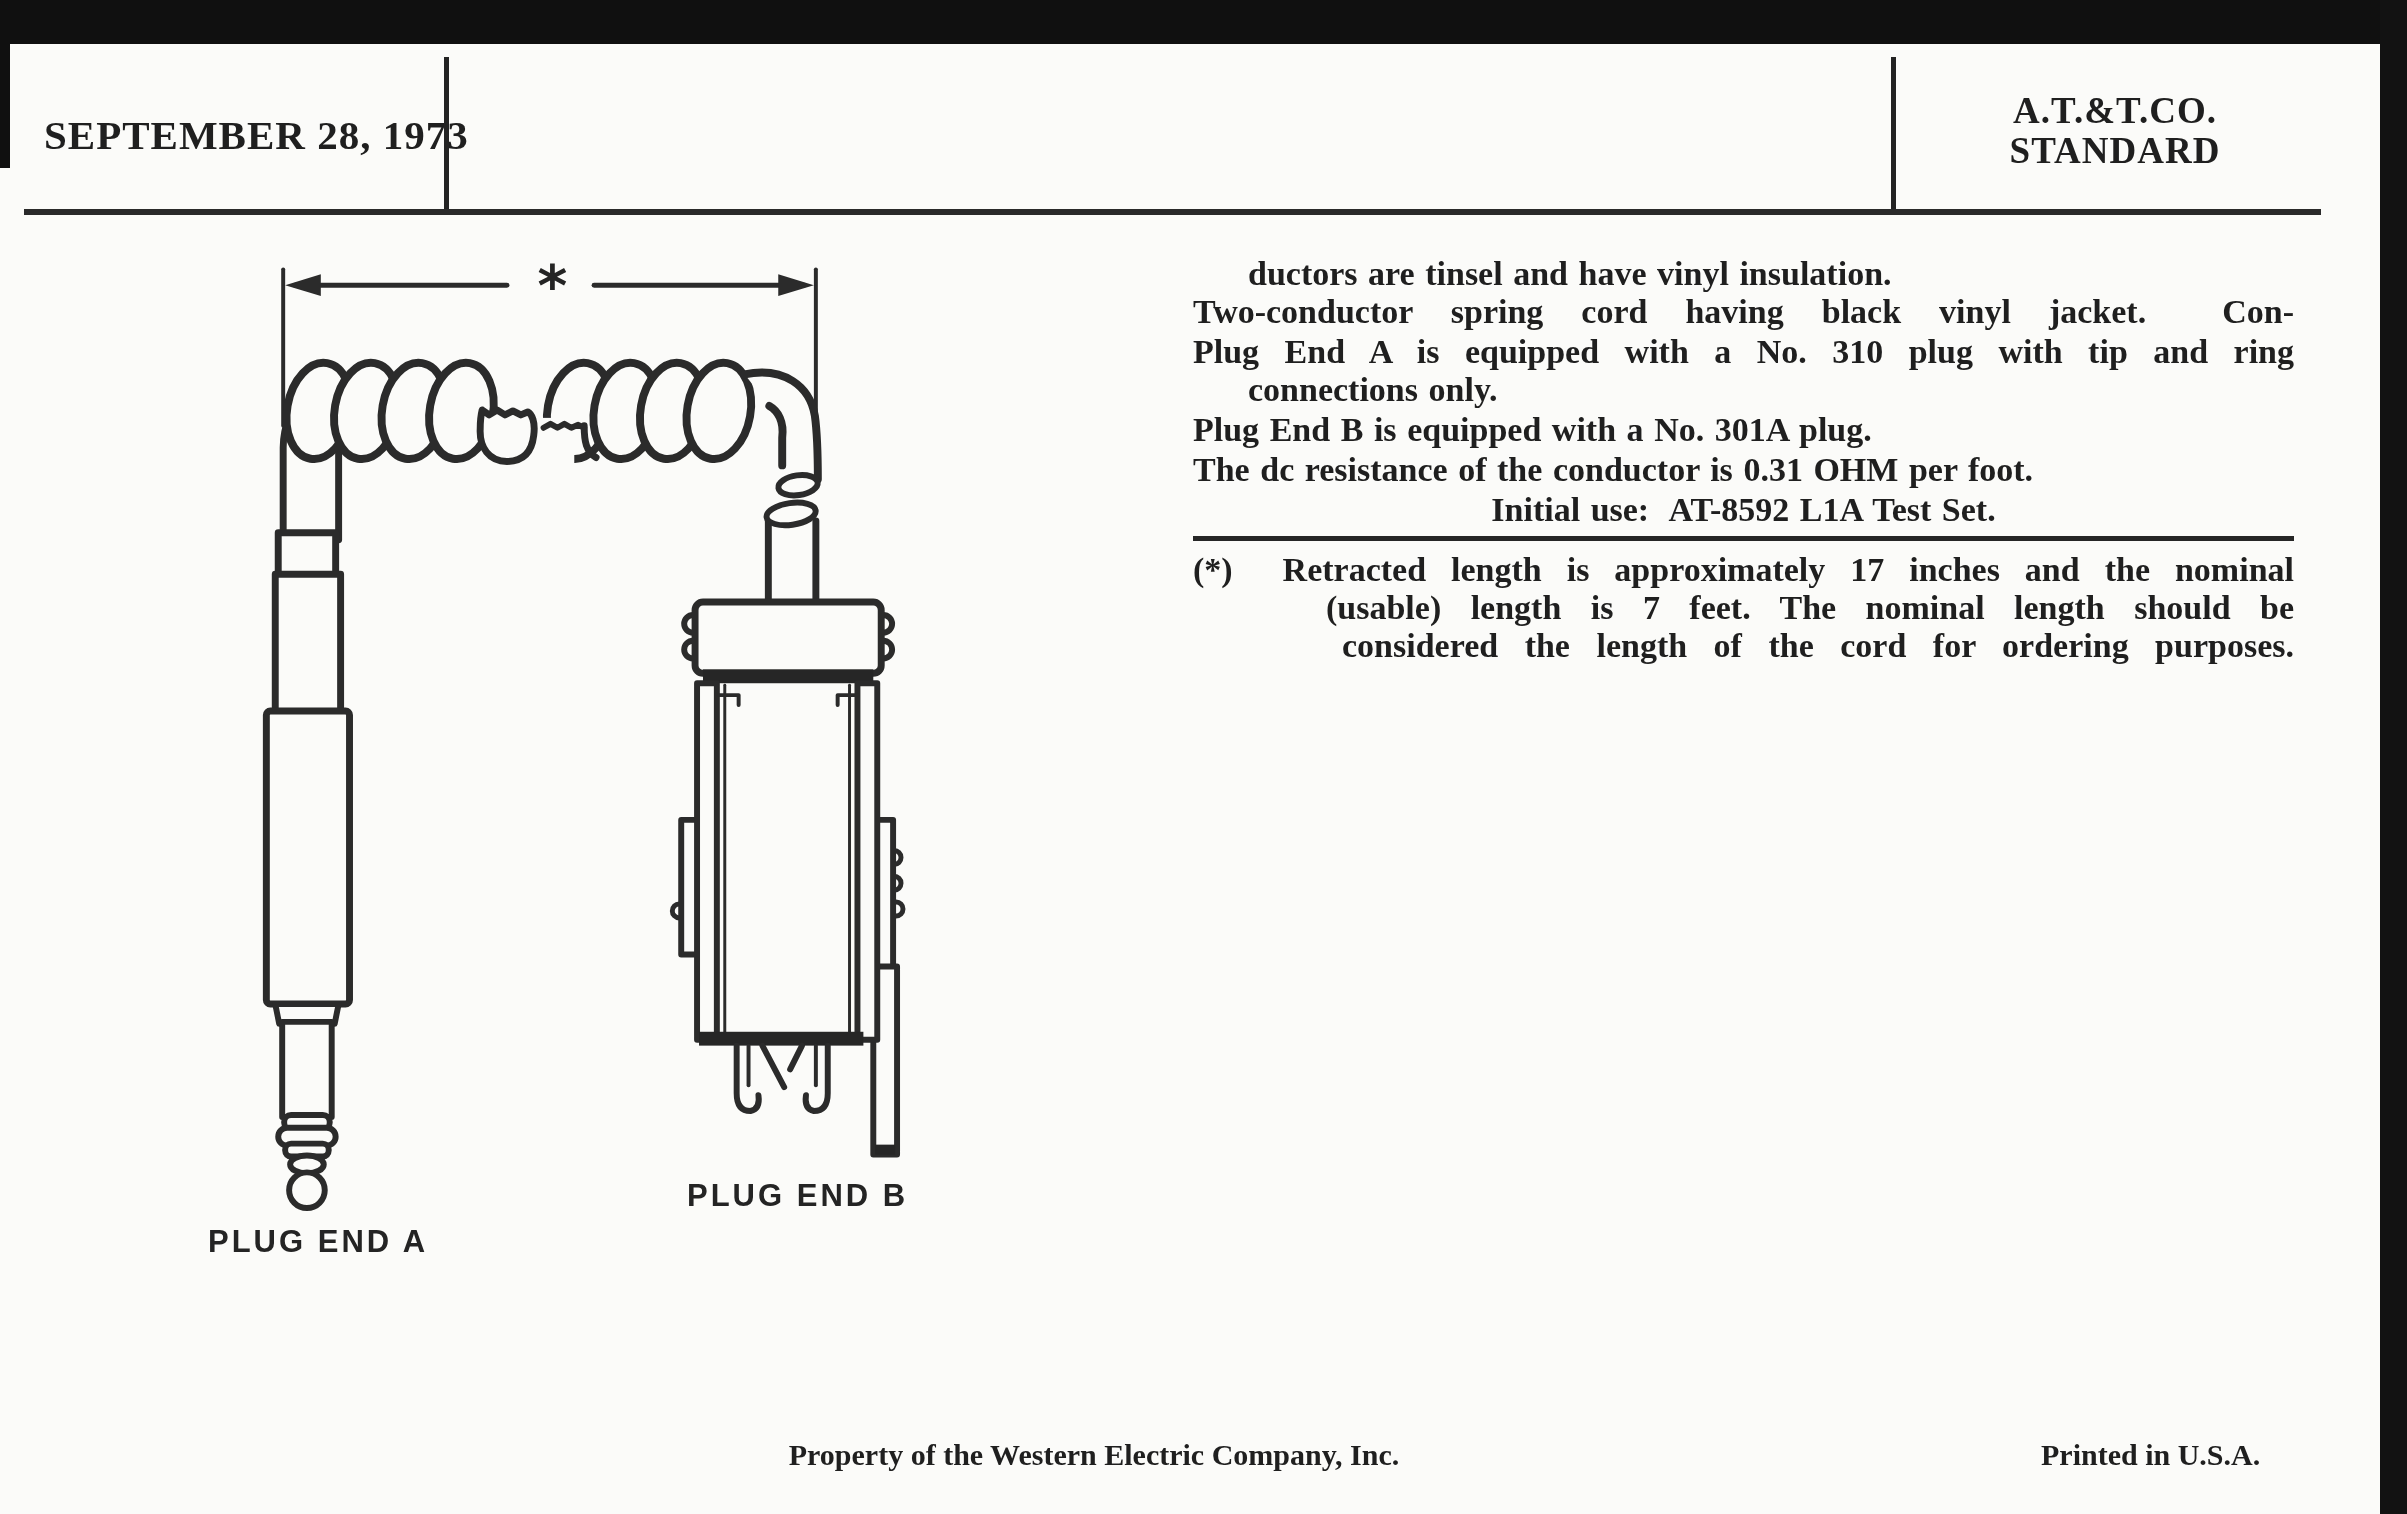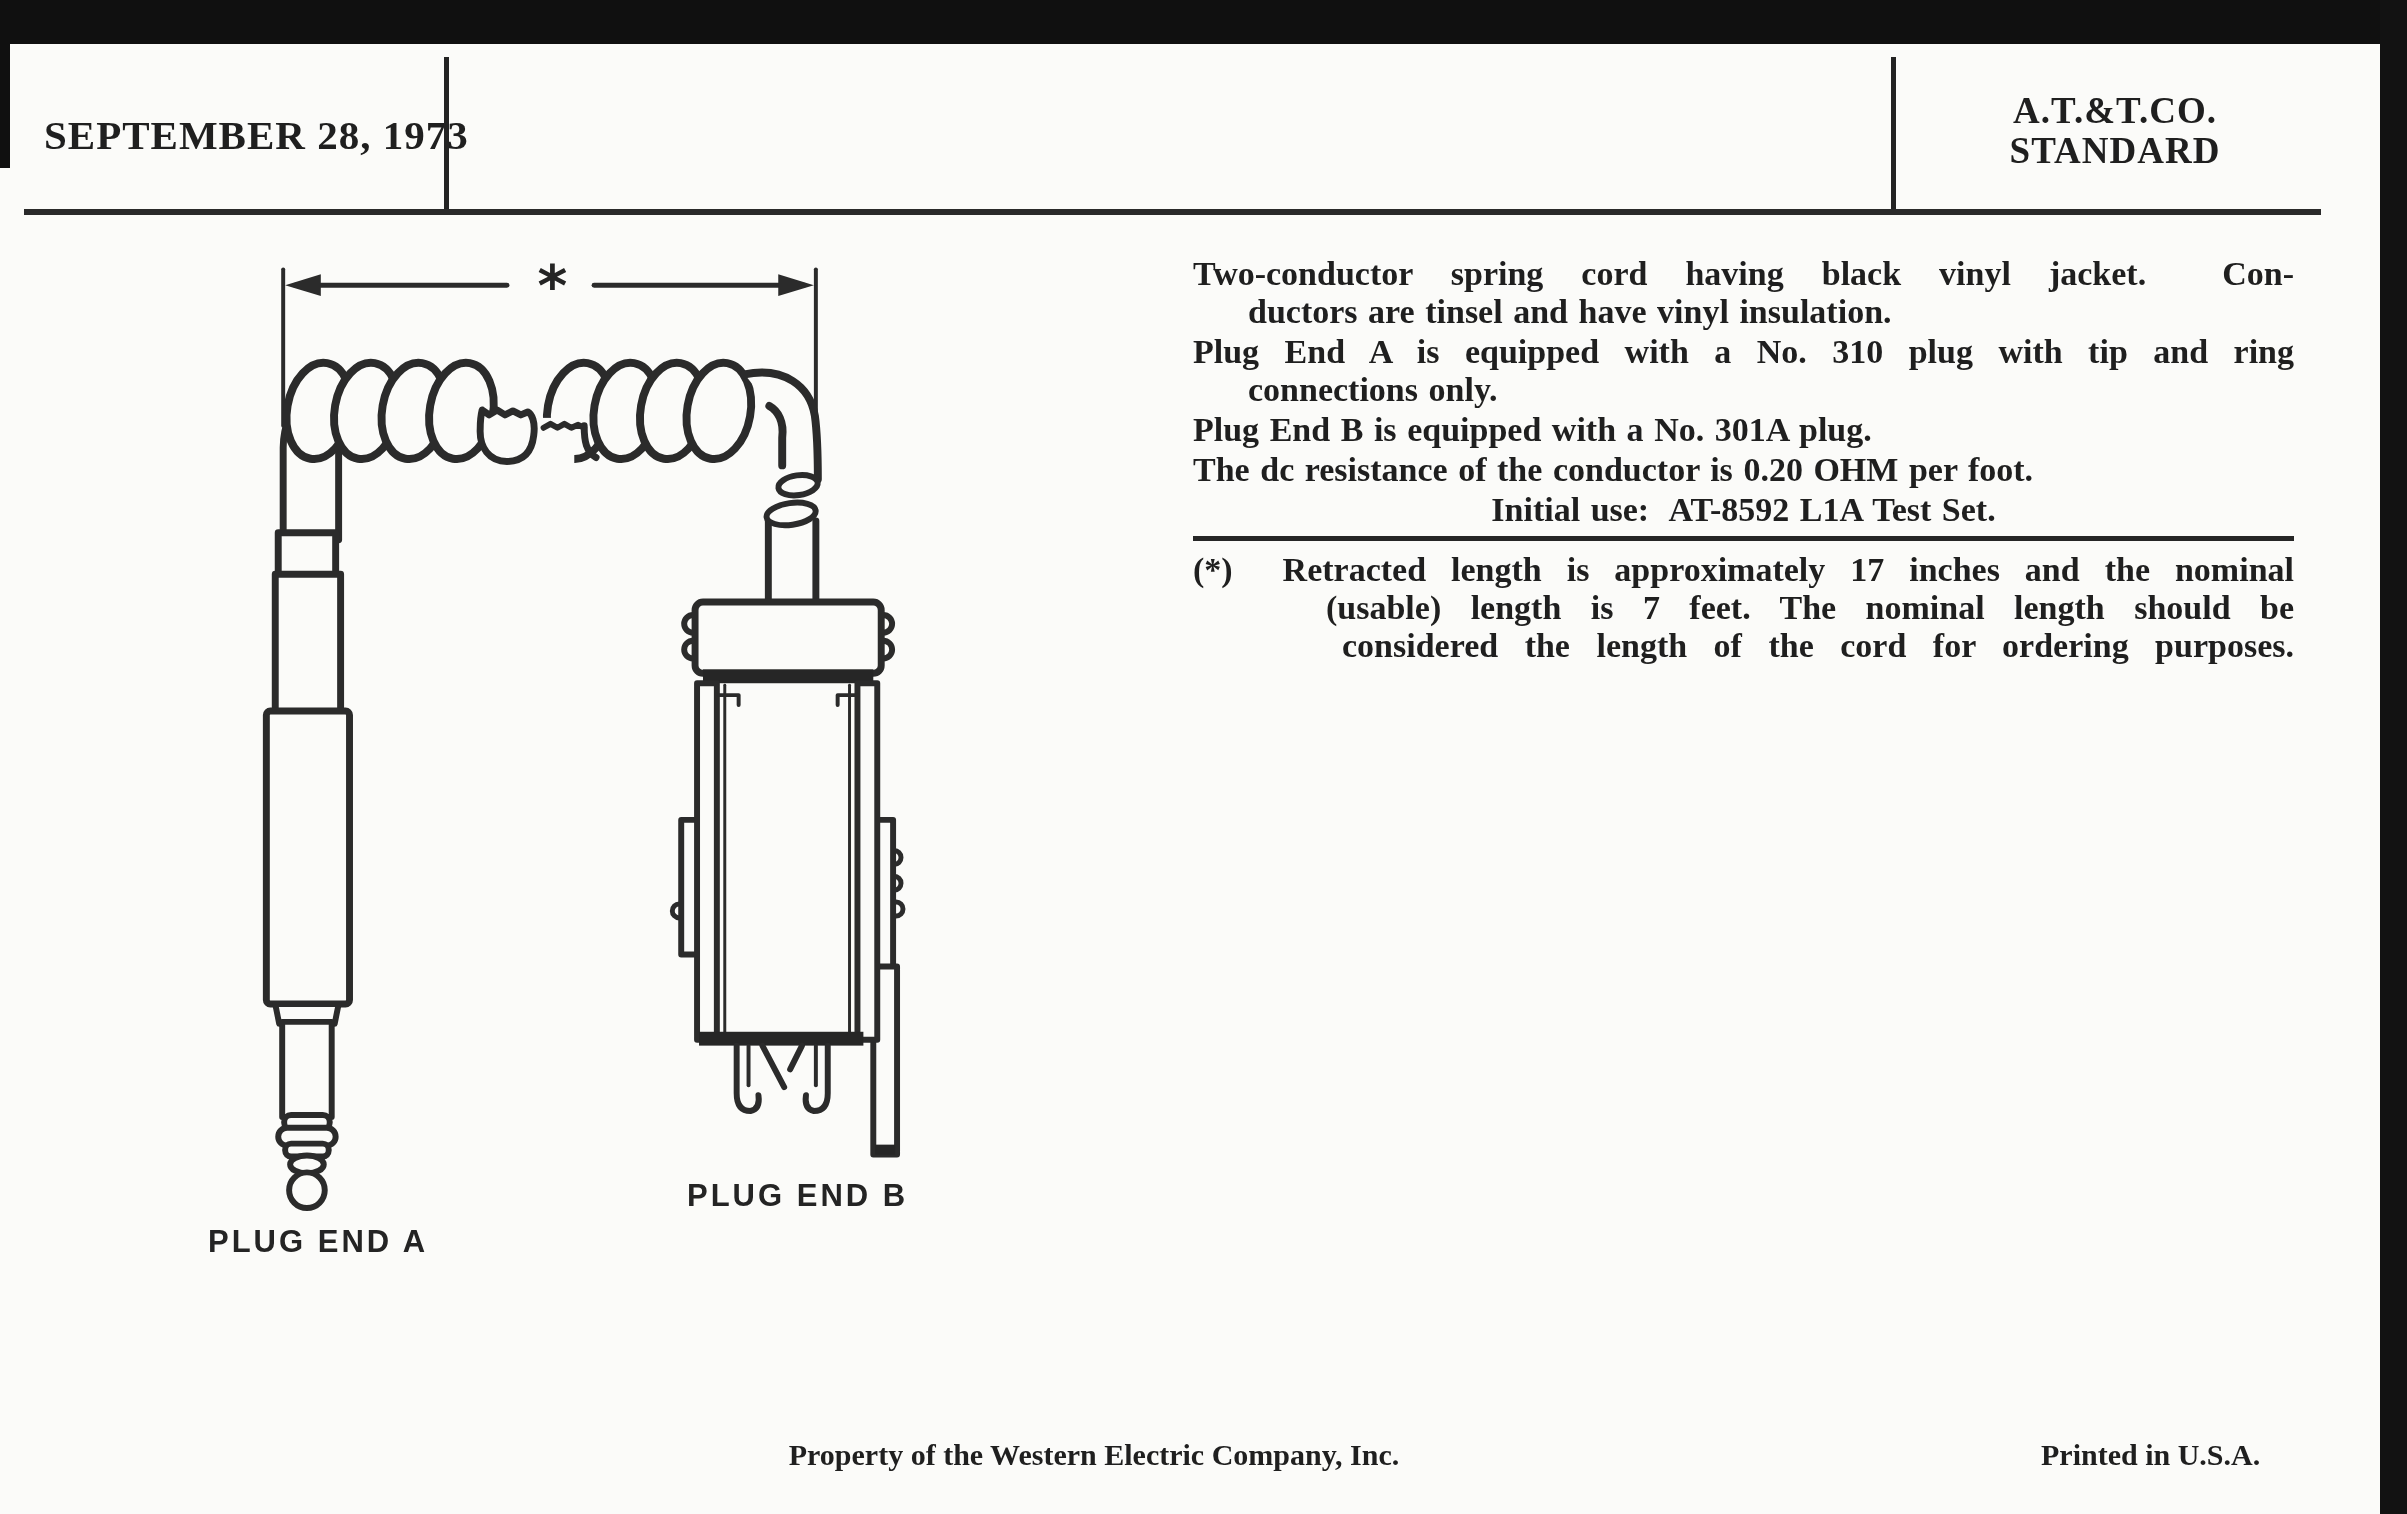--- a/index.html
+++ b/index.html
@@ -164,32 +164,32 @@
     </g>
   </svg>
 
   <div class="dim-star">*</div>
   <div class="draw-label lbl-a">PLUG END A</div>
   <div class="draw-label lbl-b">PLUG END B</div>
 
   <div class="desc">
     <div id="desc-paras">
         <div class="para">
+          <div class="tline" style="padding-left: 55px;">ductors are tinsel and have vinyl insulation.</div>
           <div class="tline just" style="padding-left: 0px;">Two-conductor spring cord having black vinyl jacket.&nbsp; Con-</div>
-          <div class="tline" style="padding-left: 55px;">ductors are tinsel and have vinyl insulation.</div>
         </div>
         <div class="para">
           <div class="tline just" style="padding-left: 0px;">Plug End A is equipped with a No. 310 plug with tip and ring</div>
           <div class="tline" style="padding-left: 55px;">connections only.</div>
         </div>
         <div class="para">
           <div class="tline" style="padding-left: 0px;">Plug End B is equipped with a No. 301A plug.</div>
         </div>
         <div class="para">
-          <div class="tline" style="padding-left: 0px;">The dc resistance of the conductor is 0.20 OHM per foot.</div>
+          <div class="tline" style="padding-left: 0px;">The dc resistance of the conductor is 0.31 OHM per foot.</div>
         </div>
         <div class="para">
           <div class="tline" style="padding-left: 0px; text-align: center;">Initial use:&nbsp; AT-8592 L1A Test Set.</div>
         </div>
       </div>
     <div class="sep-rule"></div>
     <div id="desc-note">
         <div class="tline just" style="padding-left: 0px;">(*)&nbsp; Retracted length is approximately 17 inches and the nominal</div>
         <div class="tline just" style="padding-left: 133px;">(usable) length is 7 feet. The nominal length should be</div>
         <div class="tline just" style="padding-left: 149px;">considered the length of the cord for ordering purposes.</div>

